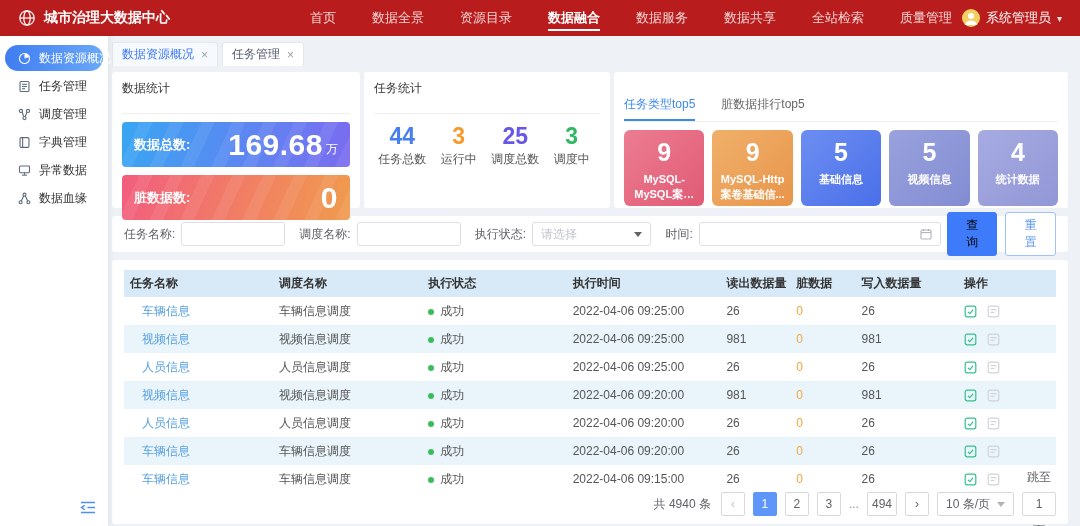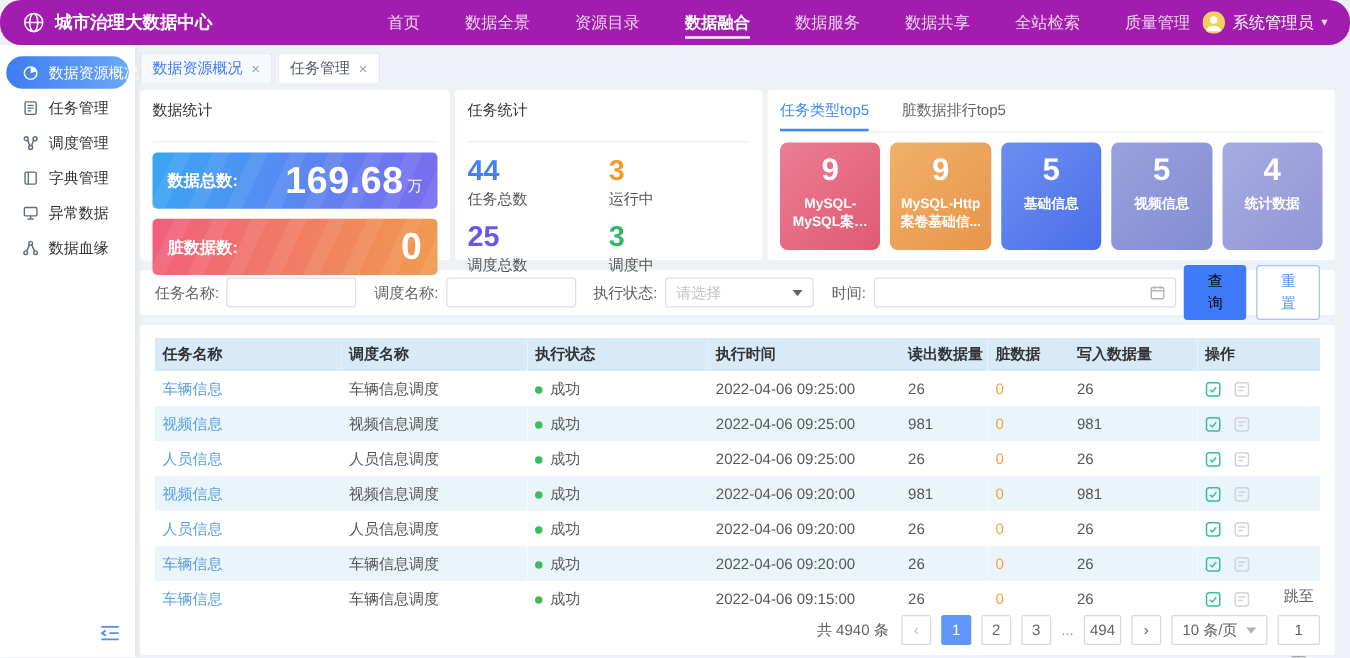--- a/index.html
+++ b/index.html
@@ -1,21 +1,21 @@
 <!DOCTYPE html>
 <html><head>
 <meta charset="utf-8">
 <style>
   * { margin:0; padding:0; box-sizing:border-box; }
   html,body { width:1080px; height:526px; overflow:hidden;
     font-family:"Liberation Sans","DejaVu Sans",sans-serif; background:#eef1f5; }
 
   
-  .topnav { height:36px; background:#a21caf; display:flex; align-items:center;
-    padding:0 18px; color:#fff;border-radius:17px; }
+  .topnav { height:36px; background:#b91c1c; display:flex; align-items:center;
+    padding:0 18px; color:#fff; }
   .brand { display:flex; align-items:center; gap:8px; font-size:14px; font-weight:bold; white-space:nowrap; }
   .menu { display:flex; gap:36px; margin-left:140px; font-size:13px; }
   .nav-item { color:rgba(255,255,255,.82); cursor:pointer; line-height:36px; position:relative; white-space:nowrap; }
   .nav-item.active { color:#fff; font-weight:bold; }
   .nav-item.active::after { content:""; position:absolute; left:0; right:0; bottom:5px; height:2px; background:#fff; }
   .user { margin-left:auto; display:flex; align-items:center; gap:6px; font-size:13px; cursor:pointer; }
   .chevron { font-size:10px; color:rgba(255,255,255,.85); }
 
   
   .shell { display:flex; height:490px; }
@@ -48,28 +48,28 @@
     padding:0 12px; color:#fff; margin-bottom:8px; position:relative; overflow:hidden; }
   .banner::before { content:""; position:absolute; inset:0;
     background:repeating-linear-gradient(115deg, transparent 0 16px, rgba(255,255,255,.07) 16px 28px); }
   .banner-blue { background:linear-gradient(100deg,#38a6f3,#7b6bf0); }
   .banner-red  { background:linear-gradient(100deg,#f25e7e,#f09b4d); }
   .banner-label { font-size:13px; font-weight:bold; position:relative; }
   .banner-value { margin-left:auto; font-size:30px; font-weight:bold; letter-spacing:.5px; position:relative; }
   .banner-unit { font-size:12px; margin-left:3px; align-self:flex-end; margin-bottom:9px; position:relative; }
 
   .card-task { width:246px; padding:8px 10px; }
-  .tgrid { display:grid; grid-template-columns:1fr 1fr; row-gap:9px; padding-top:2px; }
+  .tgrid { display:grid; grid-template-columns:1fr 1fr 1fr 1fr; row-gap:9px; text-align:center; padding-top:2px; }
   .tstat-value { font-size:23px; font-weight:bold; line-height:1.05; }
   .tstat-label { font-size:12px; color:#555; margin-top:3px; }
   .c-blue{color:#477ef0;} .c-orange{color:#f59a2b;} .c-purple{color:#6657e8;} .c-green{color:#31b864;}
 
   .card-top5 { flex:1; padding:8px 10px; display:flex; flex-direction:column; }
   .top5-tabs { display:flex; gap:26px; font-size:12px; border-bottom:1px solid #f0f0f0; margin-bottom:8px; }
-  .t5tab { color:#666; cursor:pointer; padding-bottom:6px; border-bottom:2px solid transparent; }
+  .t5tab { color:#666; cursor:pointer; padding-bottom:6px; border-bottom:2px solid transparent;margin-top:16px; }
   .t5tab.active { color:#3e8af0; border-bottom-color:#3e8af0; }
   .tiles { display:flex; gap:8px; flex:1; }
   .tile { flex:1; border-radius:6px; color:#fff; text-align:center; padding:8px 5px 4px; overflow:hidden; cursor:default; }
   .tile-value { font-size:25px; font-weight:bold; }
   .tile-label { font-size:11px; font-weight:bold; margin-top:5px; line-height:1.35;
     display:-webkit-box; -webkit-line-clamp:2; -webkit-box-orient:vertical; overflow:hidden; }
   .tile-1{background:linear-gradient(135deg,#ec7d92,#e05a74);}
   .tile-2{background:linear-gradient(135deg,#f0b06a,#e8954a);}
   .tile-3{background:linear-gradient(135deg,#6c8ef2,#4a6fe8);}
   .tile-4{background:linear-gradient(135deg,#99a2dd,#828cd2);}
@@ -95,21 +95,21 @@
 
   
   .tablecard { background:#fff; border-radius:3px; padding:10px 12px 4px; height:264px;
     display:flex; flex-direction:column; }
   .table-wrap { flex:1; overflow:hidden; }
   table { width:100%; border-collapse:collapse; table-layout:fixed; font-size:12px; }
   thead th { background:#d8eaf7; height:27px; text-align:left; padding:0 6px; color:#333;
     font-weight:bold; white-space:nowrap; overflow:hidden; }
   tbody td { height:28px; padding:0 6px; color:#555; white-space:nowrap; overflow:hidden; }
   tbody tr:nth-child(even) { background:#e9f4fb; }
-  .link { color:#58a0e0; cursor:pointer; }
+  .link { color:#58a0e0; cursor:pointer;margin-left:12px; }
   .dot { width:6px; height:6px; border-radius:50%; background:#3dbd5a; display:inline-block; margin-right:6px; }
   .num-orange { color:#f5a43c; }
   .ops { display:flex; gap:10px; align-items:center; }
   .op { cursor:pointer; display:flex; }
   .op.disabled { cursor:default; }
 
   
   .pagination { display:flex; justify-content:flex-end; align-items:center; gap:8px;
     height:32px; font-size:12px; color:#606266; background:#fff; flex:none; }
   .pg-total { margin-right:2px; }

